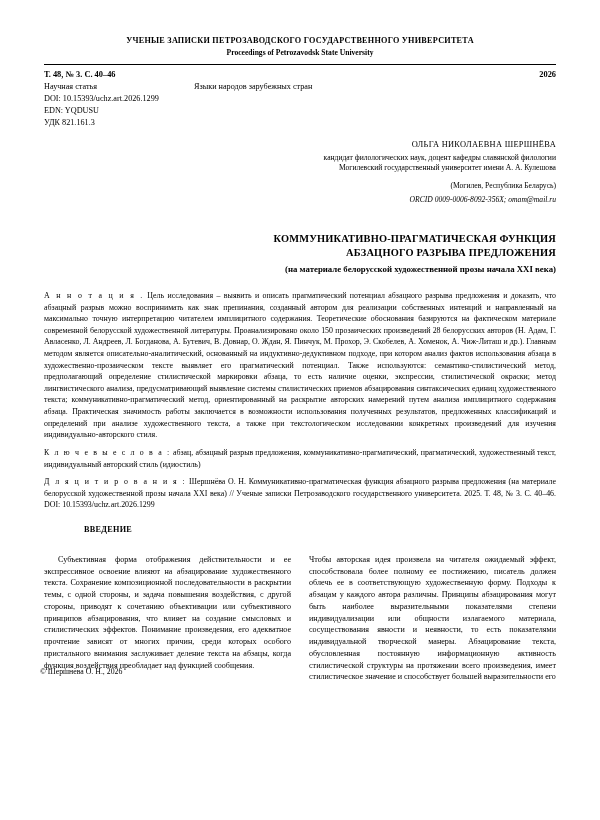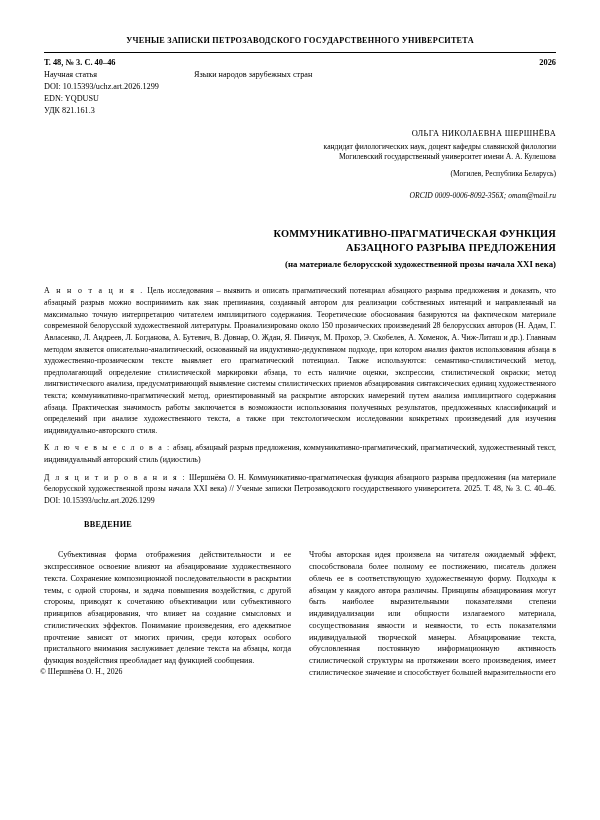--- a/index.html
+++ b/index.html
@@ -72,21 +72,21 @@
   }
   .author-name {
     font-size: 8.4px;
     font-weight: normal;
     letter-spacing: 0.3px;
     margin-bottom: 2px;
     margin-top: 11px;
   }
   .author-affil { }
   .author-city { margin-top: 7px; }
-  .author-orcid { font-style: italic; margin-top: 11px; }
+  .author-orcid { font-style: italic; margin-top: 4px; }
   
   .title-block {
     margin-top: 26px;
     text-align: right;
   }
   .art-title {
     font-size: 10.4px;
     font-weight: bold;
     line-height: 1.35;
     letter-spacing: 0.2px;
@@ -152,20 +152,21 @@
     font-size: 7.8px;
   }
 </style>
 </head>
 <body>
 
 <div class="page">
 
   <div class="journal-header">
     <div class="journal-title">УЧЕНЫЕ ЗАПИСКИ ПЕТРОЗАВОДСКОГО ГОСУДАРСТВЕННОГО УНИВЕРСИТЕТА</div>
+    <div class="journal-subtitle">Proceedings of Petrozavodsk State University</div>
   </div>
 
   <div class="rule"></div>
 
   <div class="meta-row">
     <div class="meta-left">Т. 48, № 3. С. 40–46</div>
     <div class="meta-right">2026</div>
   </div>
 
   <div class="art-type-row">

